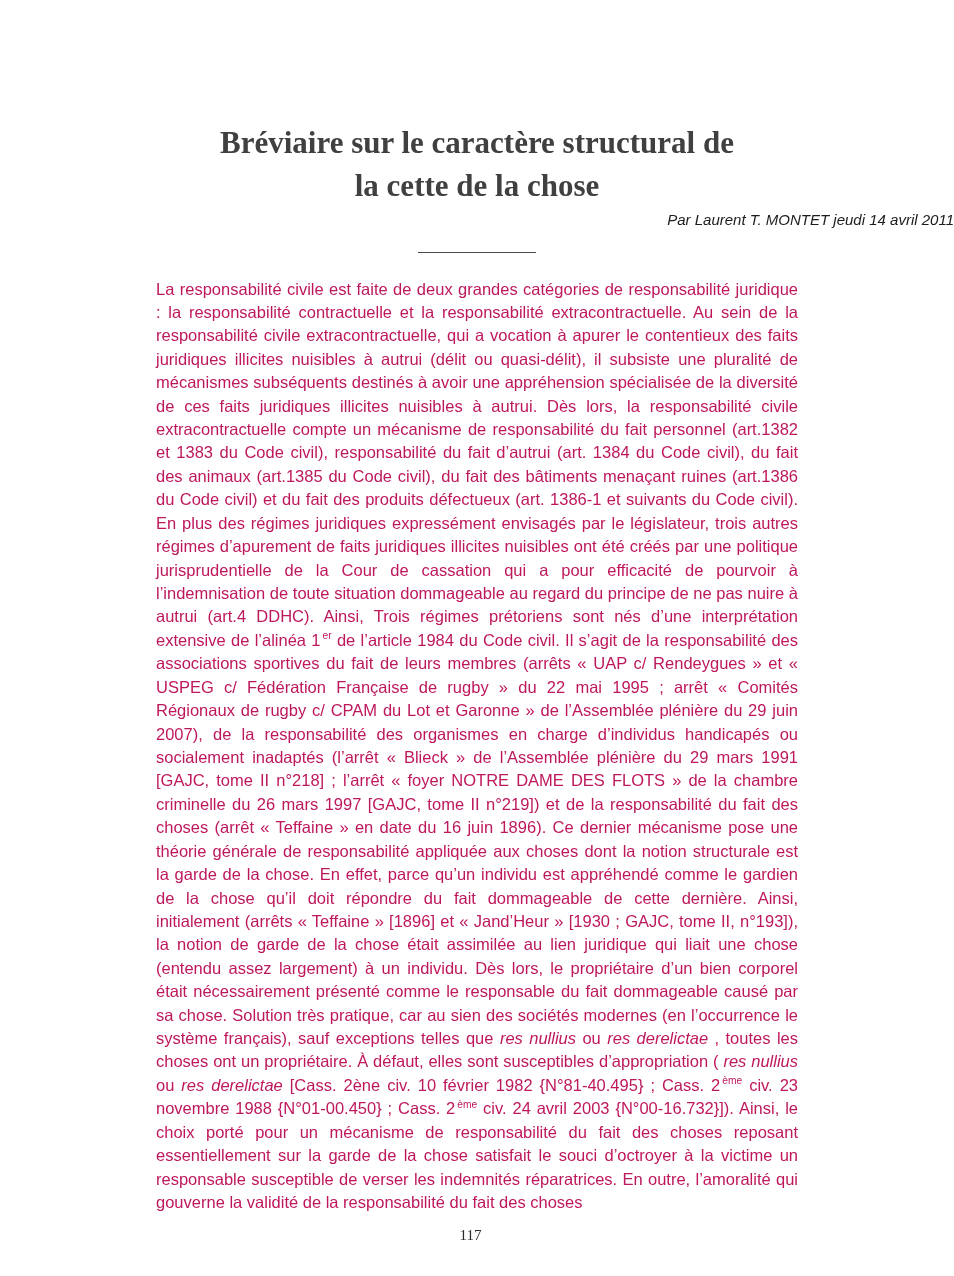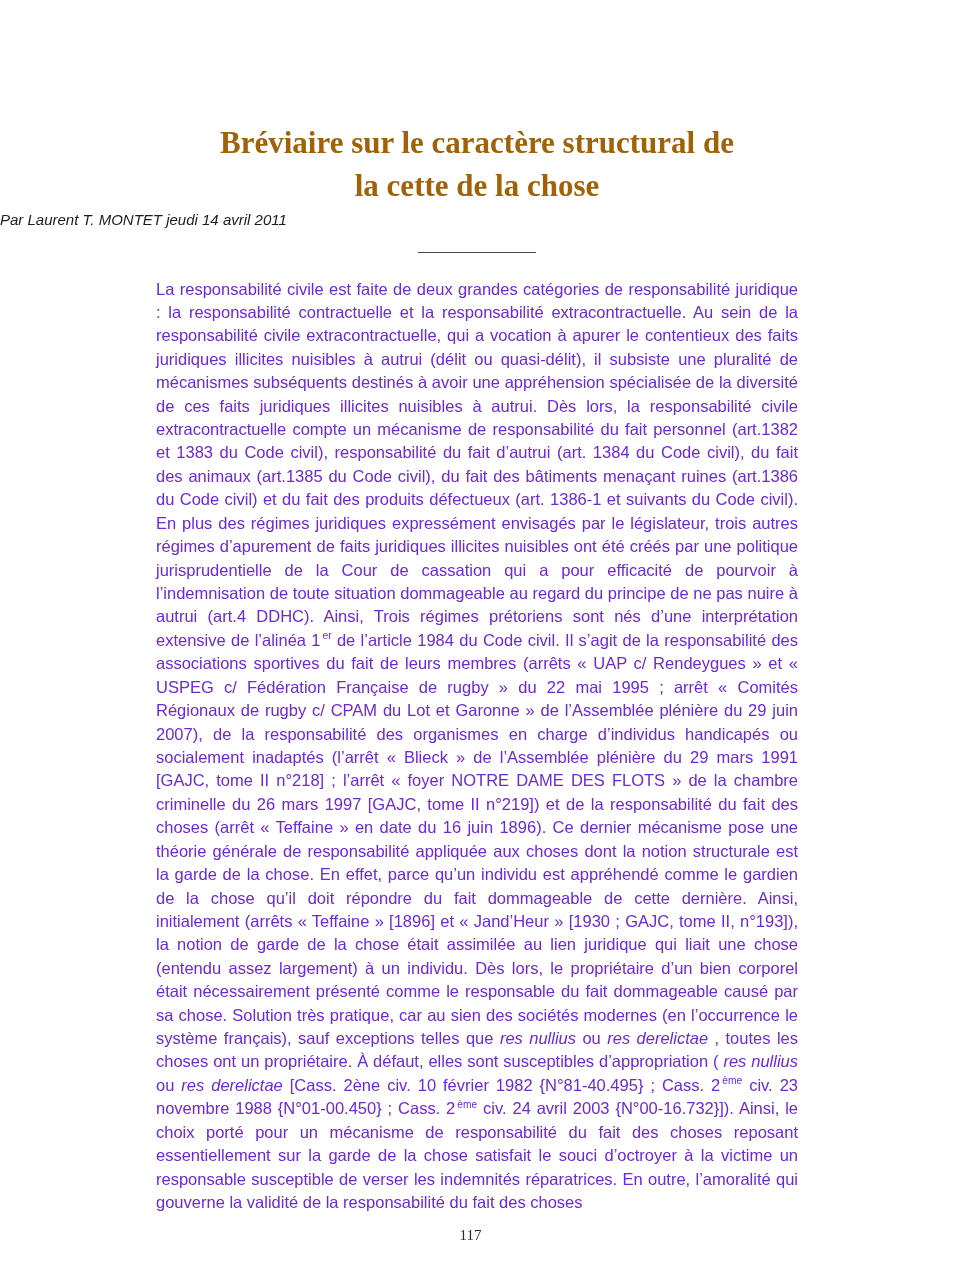--- a/index.html
+++ b/index.html
@@ -15,42 +15,42 @@
     color: #1a1a1a;
   }
   .doc-title {
     margin: 0;
     padding-top: 122px;
     text-align: center;
     font-family: "Liberation Serif", "DejaVu Serif", serif;
     font-weight: 700;
     font-size: 31px;
     line-height: 1.38;
-    color: #a16207;
+    color: #404040;
   }
   .byline {
     margin-top: 3px;
-    text-align: left;
+    text-align: right;
     font-style: italic;
     font-size: 15px;
     color: #1c1c1c;
   }
   .rule {
     width: 118px;
     height: 0;
     border-top: 1px solid #4a4a4a;
     margin: 24px auto 0 auto;
   }
   .body-text {
     width: 642px;
     margin: 25px auto 0 auto;
     text-align: justify;
     font-size: 16.5px;
     line-height: 1.42;
-    color: #6d28d9;
+    color: #be185d;
   }
   .it { font-style: italic; }
   sup.sup {
     font-size: 0.62em;
     line-height: 0;
     vertical-align: super;
     margin-left: 2px;
   }
   .page-number {
     position: absolute;

